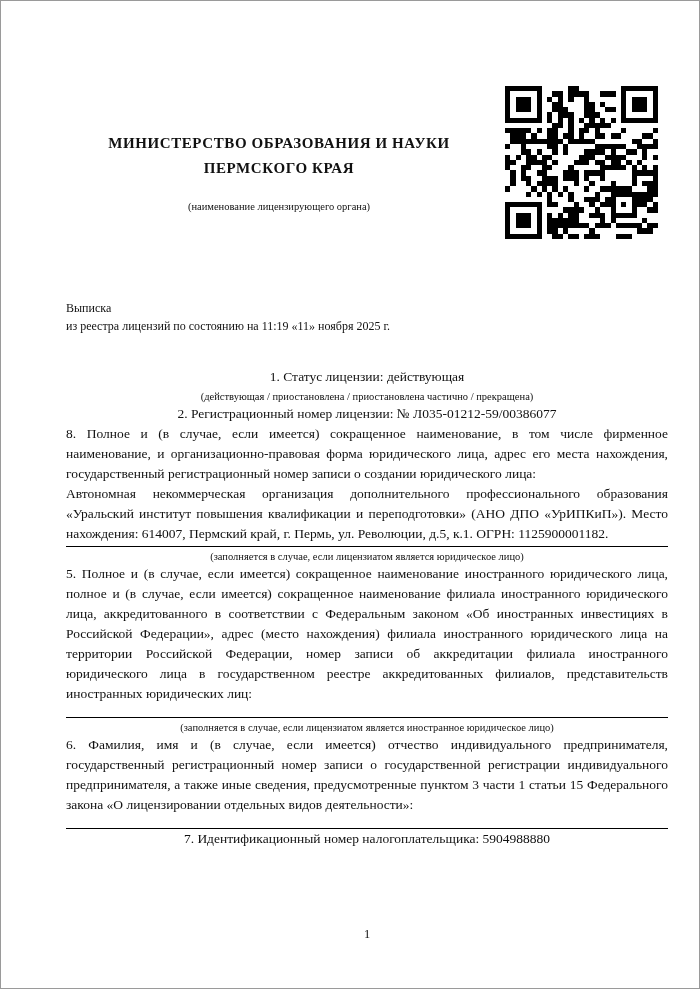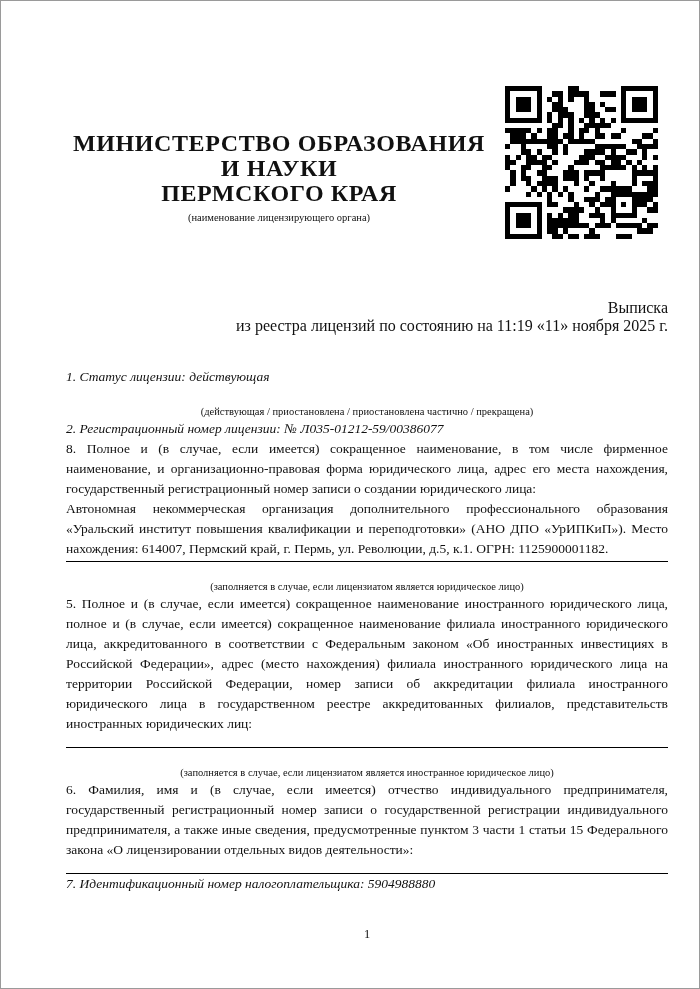--- a/index.html
+++ b/index.html
@@ -20,65 +20,65 @@
   }
   
   .org-block {
     position: absolute;
     left: 65px;
     top: 130px;
     width: 426px;
     text-align: center;
   }
   .org-name {
-    font-size: 24px;
+    font-size: 15px;
     font-weight: bold;
     line-height: 25px;
     letter-spacing: 0.6px;
   }
   .org-caption {
-    margin-top: 5px;
+    margin-top: 19px;
     font-size: 10.5px;
     line-height: 13px;
   }
   .qr {
     position: absolute;
     left: 502px;
     top: 85px;
     width: 157px;
     height: 153px;
   }
   .qr svg { display: block; width: 100%; height: 100%; }
   
   .title-block {
     position: absolute;
     left: 65px;
     top: 298px;
     width: 602px;
-    text-align: right;
-    font-size: 16px;
+    text-align: left;
+    font-size: 12px;
     line-height: 18px;
   }
   
   .content {
     position: absolute;
     left: 65px;
     top: 366px;
     width: 602px;
     font-size: 13.5px;
     line-height: 20px;
   }
   .content p { margin: 0; }
-  .item-line { text-align: left; font-style: italic; }
+  .item-line { text-align: center; }
   .item-para { text-align: justify; }
   .small-caption {
     text-align: center;
     font-size: 10.5px;
     line-height: 14px;
-    margin-top: 18px;
+    margin-top: 3px;
   }
   .rule {
     border: none;
     border-top: 1.6px solid #000000;
     margin: 0;
   }
   .rule.tight { margin-top: 2px; }
   .rule.spaced { margin-top: 13px; }
   .mt-std { margin-top: 19px; }
   .mt-lg  { margin-top: 22px; }

